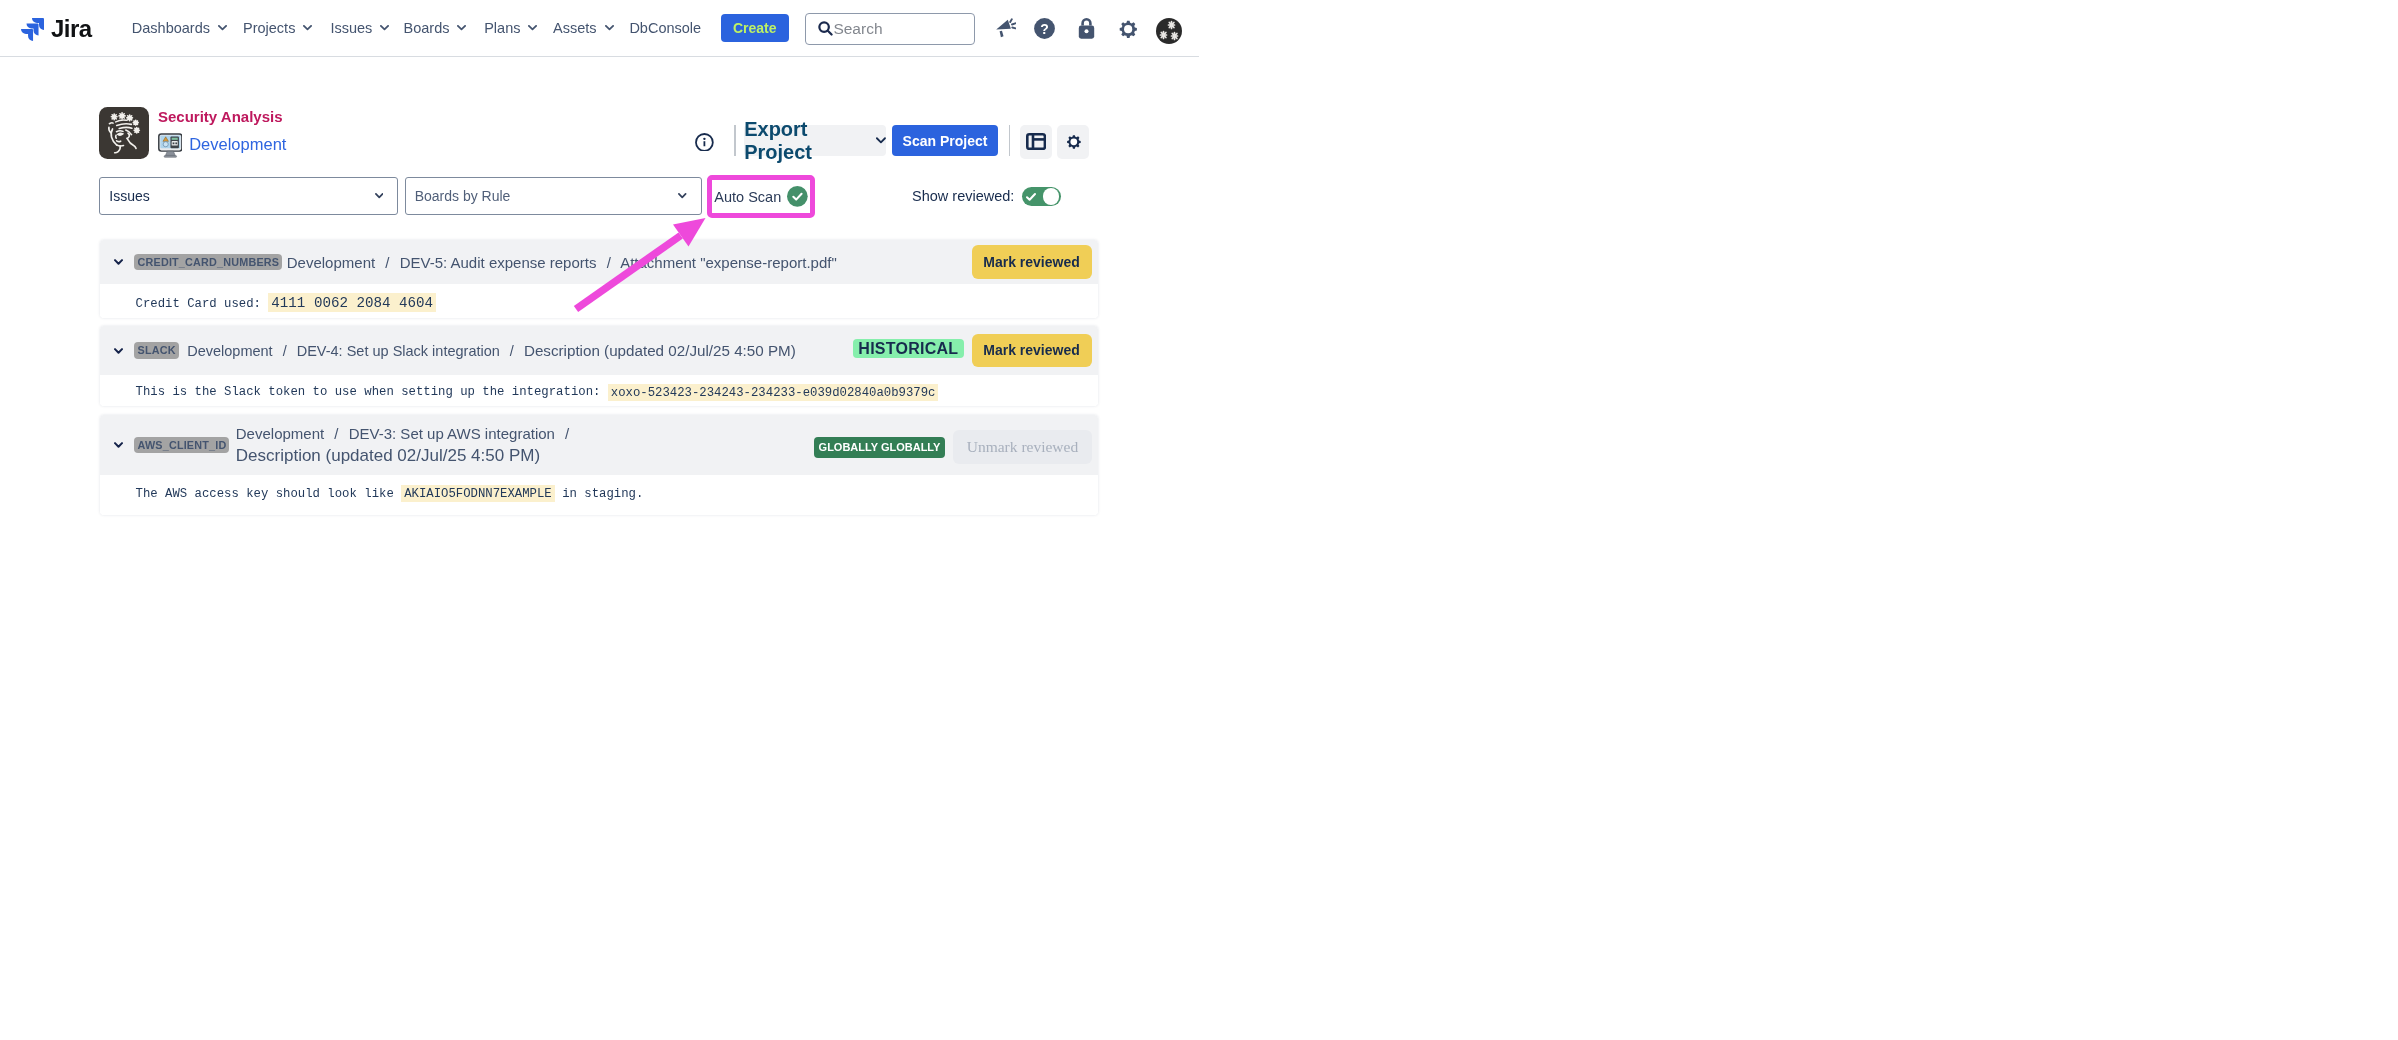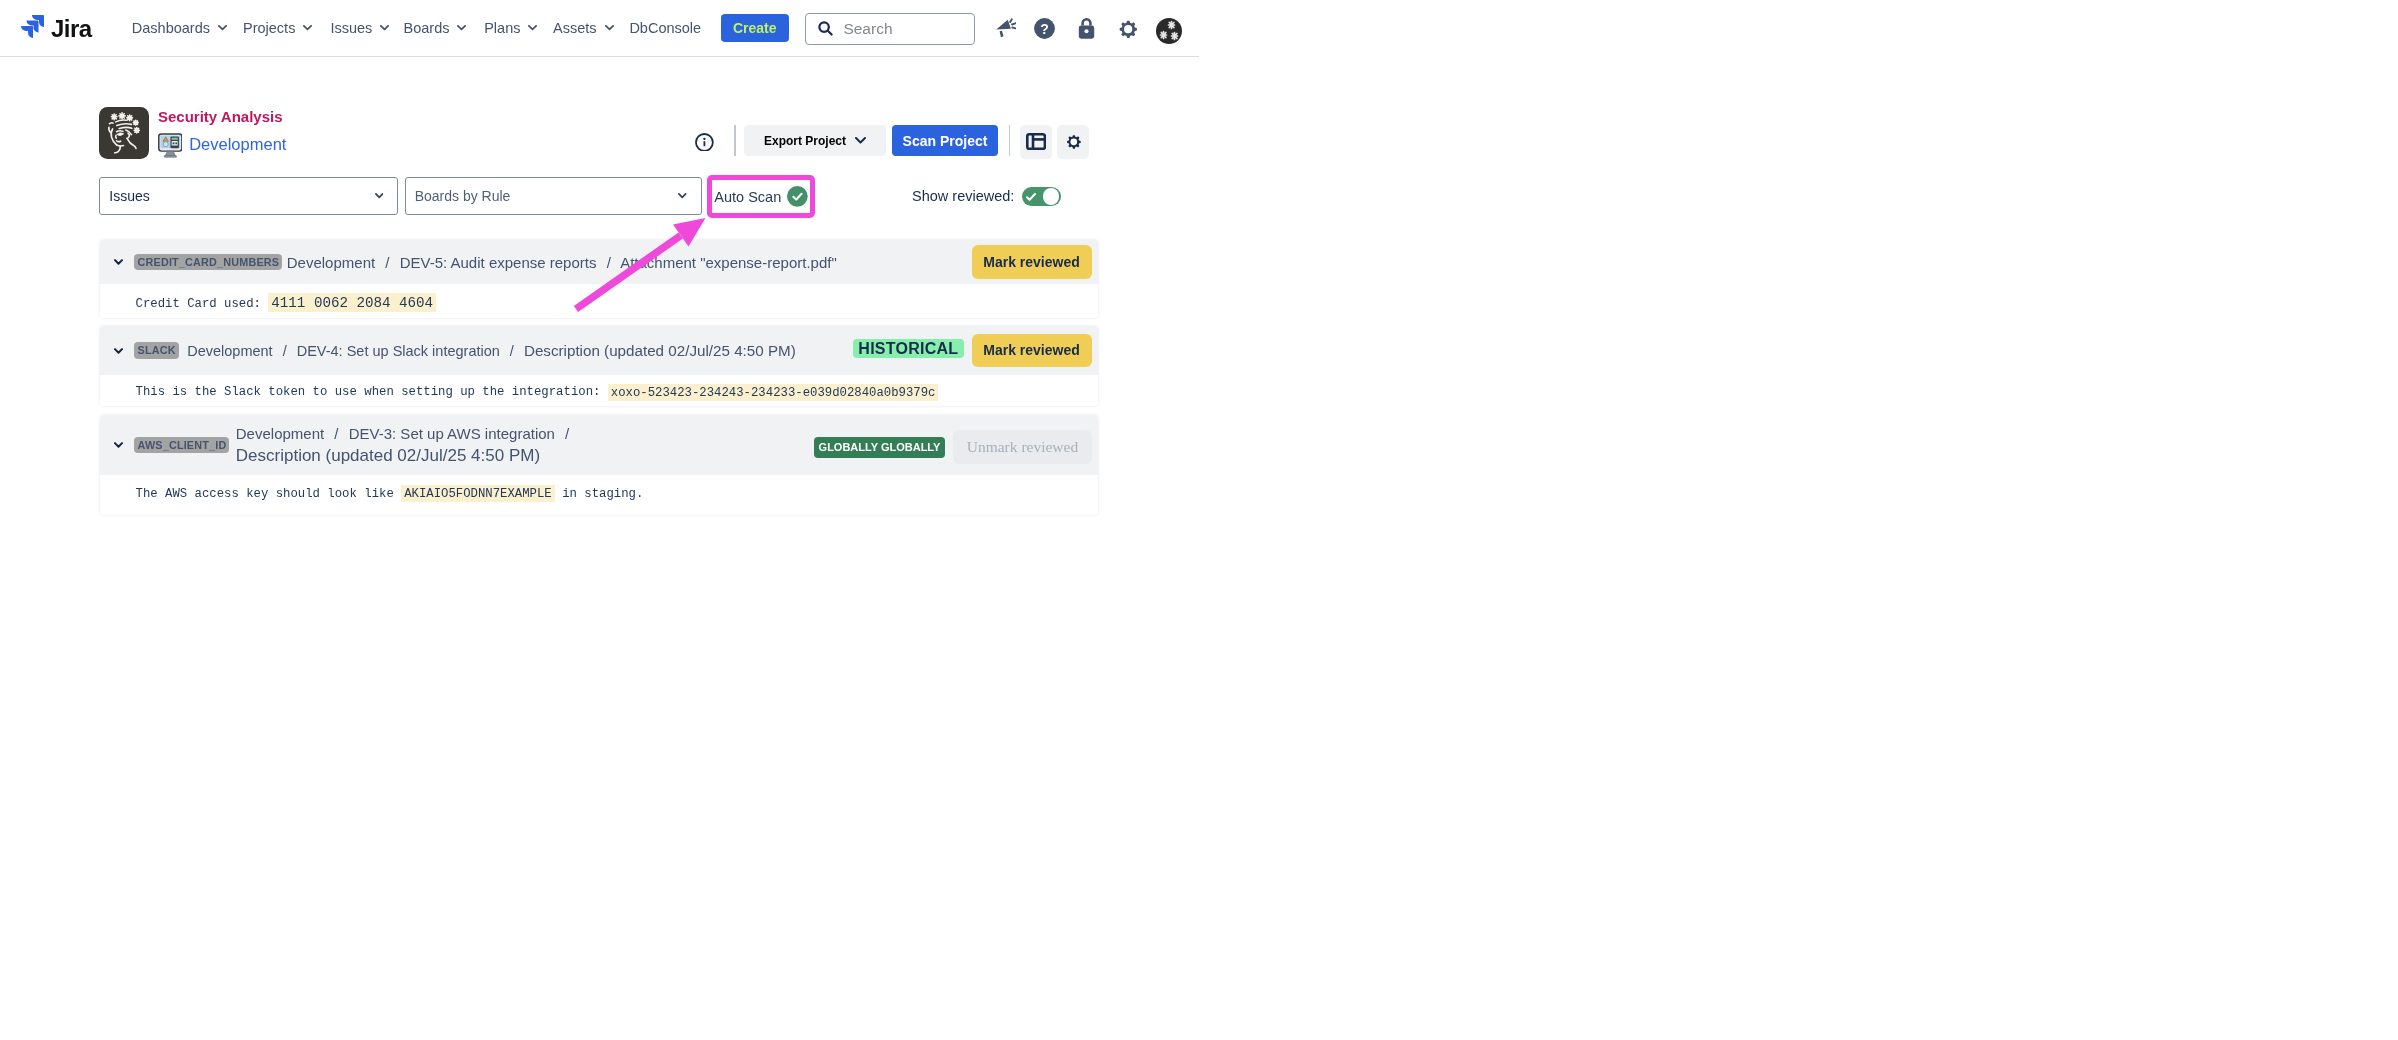--- a/index.html
+++ b/index.html
@@ -1,32 +1,32 @@
 <!DOCTYPE html>
 <html><head>
 <meta charset="utf-8">
 <style>
   * { margin:0; padding:0; box-sizing:border-box; }
   html,body { width:1199px; height:520px; background:#fff; font-family:"Liberation Sans", sans-serif; overflow:hidden; }
   .abs { position:absolute; }
   
   .topbar { position:absolute; left:0; top:0; width:1199px; height:56.5px; background:#fff; border-bottom:1px solid #D8DCE1; }
-  .logo { position:absolute; left:21px; top:15px; display:flex; }
+  .logo { position:absolute; left:21px; top:15px; display:flex; align-items:center; }
   .logo-text { font-size:24px; font-weight:700; color:#101214; margin-left:7px; letter-spacing:-0.5px; }
   .mitem { position:absolute; top:0; height:56px; display:flex; align-items:center; gap:8px; font-size:14.5px; color:#44546F; }
   .btn-create { position:absolute; left:720.5px; top:14px; width:68.5px; height:28px; background:#2B63DE; color:#bef264; font-weight:700; font-size:14px; border-radius:4px; display:flex; align-items:center; justify-content:center; }
   .searchbox { position:absolute; left:805.4px; top:12.7px; width:169.4px; height:32.6px; border:1px solid #8E99AB; border-radius:4px; display:flex; align-items:center; }
-  .searchbox span { color:#83878E; font-size:15.5px; margin-left:10px; }
+  .searchbox span { color:#83878E; font-size:15.5px; }
   
   .proj-icon { position:absolute; left:98.7px; top:107px; width:50.6px; height:52px; background:#3B3733; border-radius:8.5px; }
   .proj-title { position:absolute; left:158px; top:108.4px; font-size:15px; font-weight:700; color:#be185d; }
   .proj-sub { position:absolute; left:157.5px; top:132.5px; display:flex; align-items:flex-start; }
   .proj-sub a { color:#2E65E0; font-size:16.5px; text-decoration:none; margin-left:7px; margin-top:2px; }
   .hdr-sep { position:absolute; top:125.2px; width:1.4px; height:31.2px; background:#C2C7CD; }
-  .btn { display:flex; align-items:center; justify-content:center; border-radius:4px; font-size:12px; font-weight:700; color:#000000; background:#F1F2F4; }
+  .btn { display:flex; align-items:center; justify-content:center; border-radius:4px; font-size:20px; font-weight:700; color:#0c4a6e; background:#F1F2F4; }
   .btn-export { position:absolute; left:744.2px; top:125.2px; width:141.6px; height:31.3px; gap:9px; }
   .btn-scan { position:absolute; left:892px; top:125.2px; width:106px; height:31.3px; background:#2B63DE; color:#fff; font-size:14px; }
   .btn-sq { position:absolute; top:124.85px; width:32px; height:33.7px; border-radius:5px; }
   
   .sel { position:absolute; top:176.5px; height:38.8px; border:1px solid #7D8A9D; border-radius:3px; background:#fff; display:flex; align-items:center; padding:0 14px 0 9px; }
   .sel .lbl { font-size:14px; color:#172B4D; }
   .sel .lbl2 { font-size:14px; color:#505F79; }
   .sel .chev { margin-left:auto; }
   .autoscan { position:absolute; left:706.9px; top:174.9px; width:108.5px; height:43.6px; border:5.5px solid #EE49DB; border-radius:5px; background:#fff; display:flex; align-items:center; justify-content:center; gap:6px; }
   .autoscan .t { font-size:14.5px; color:#2A3A57; white-space:nowrap; }

